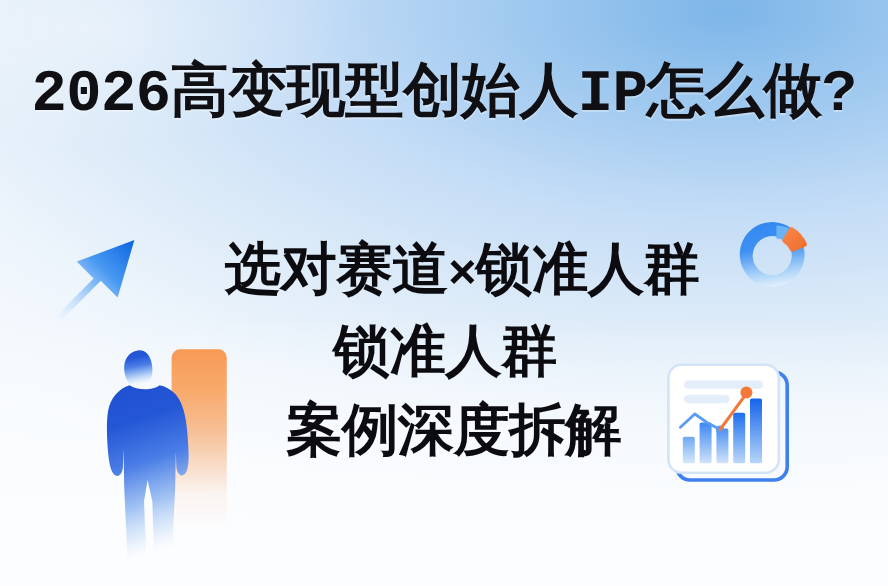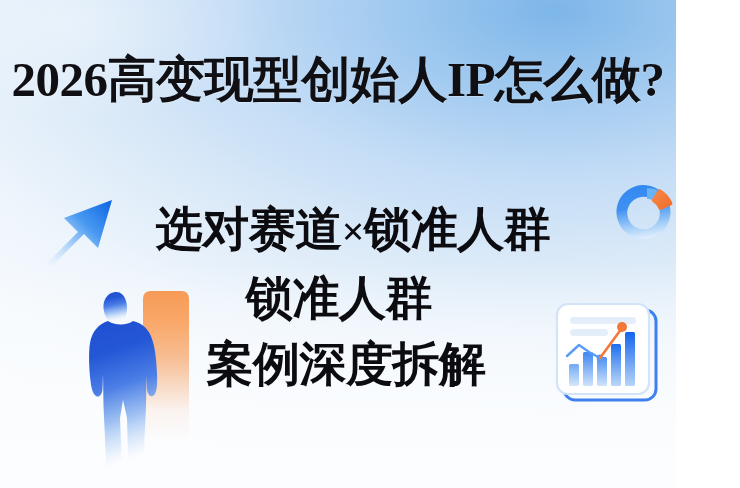--- a/index.html
+++ b/index.html
@@ -2,24 +2,24 @@
 <html><head>
 <meta charset="utf-8">
 <style>
   html, body {
     margin: 0;
     padding: 0;
     background: #ffffff;
   }
   #poster {
     position: relative;
-    width: 676px;
+    width: 740px;
     height: 488px;
     overflow: hidden;
-    font-family: Liberation Serif, serif;
+    font-family: Liberation Mono, monospace;
     background:
       radial-gradient(140% 100% at 82% 2%, #7db6e9 0%, #9ec8ef 16%, #c3dcf6 34%, #dbeaf8 52%, #eef5fc 70%, #f6fafd 85%, #fafcfe 100%),
       linear-gradient(180deg, #a9cdf0 0%, #cfe2f7 30%, #e8f1fb 58%, #f5f9fd 80%, #fbfdfe 100%);
   }
   
   .bg-haze {
     position: absolute;
     left: -10%;
     top: -12%;
     width: 70%;

